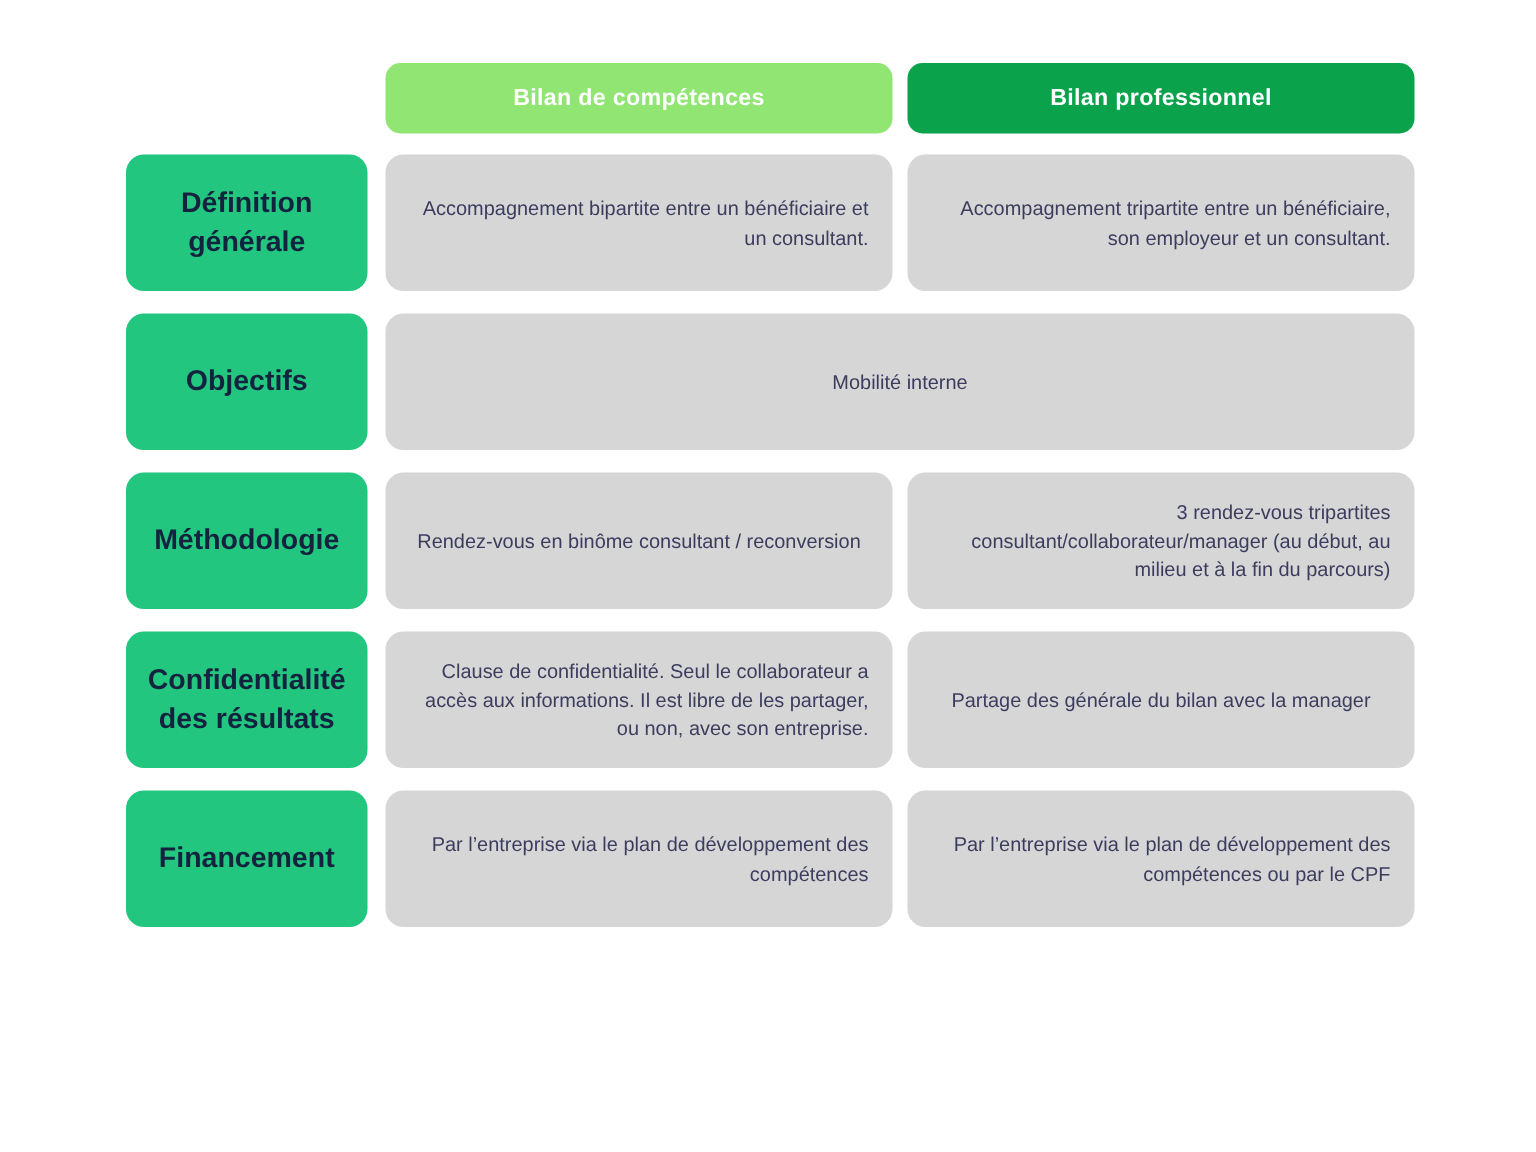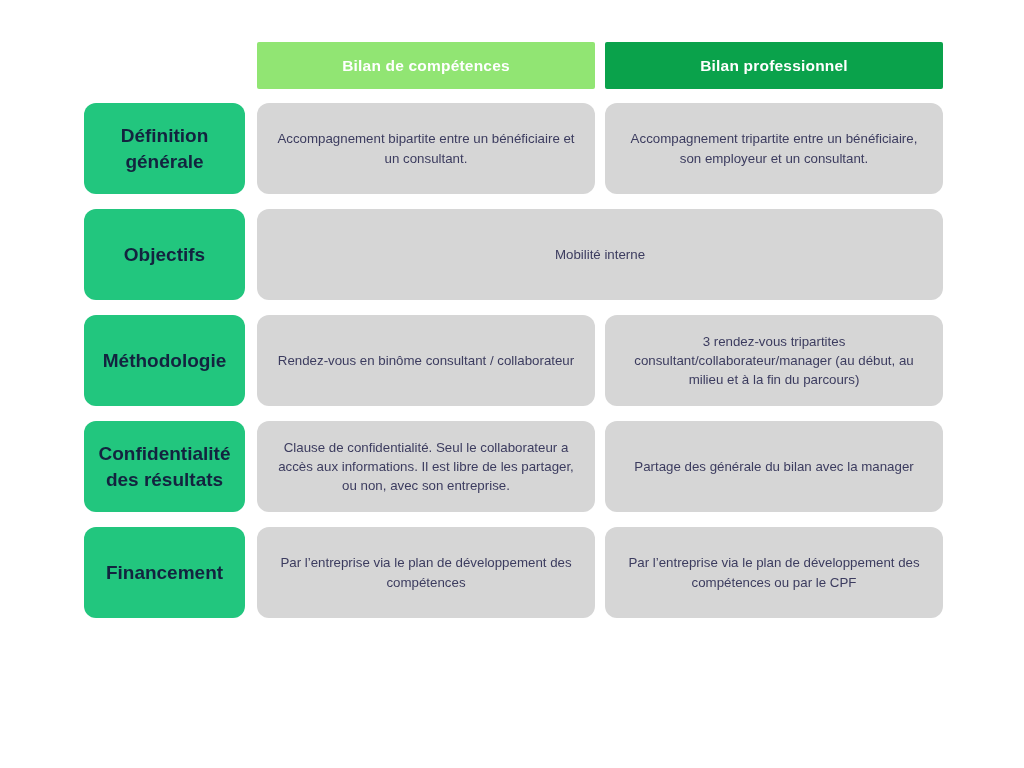--- a/index.html
+++ b/index.html
@@ -37,21 +37,21 @@
     height: 47px;
     margin-bottom: 14px;
   }
   .corner-spacer {
     width: 161px;          
     flex: 0 0 161px;
     margin-right: 12px;
   }
   .col-head {
     flex: 1 1 0;
-    border-radius: 2px;
+    border-radius: 10px;
     display: flex;
     align-items: center;
     justify-content: center;
     color: #ffffff;
     font-size: 15.5px;
     font-weight: 700;
     letter-spacing: 0.2px;
     text-align: center;
     padding: 0 10px;
     box-sizing: border-box;
@@ -87,21 +87,21 @@
     box-sizing: border-box;
   }
 
   .cell {
     flex: 1 1 0;
     background: #D6D6D6;
     border-radius: 12px;
     display: flex;
     align-items: center;
     justify-content: center;
-    text-align: center;
+    text-align: right;
     color: #3C3C5F;
     font-size: 13.3px;
     line-height: 1.45;
     padding: 6px 16px;
     box-sizing: border-box;
   }
   .cell + .cell { margin-left: 10px; }
 </style>
 </head>
 <body>
@@ -121,21 +121,21 @@
       <div class="cell">Accompagnement tripartite entre un bénéficiaire, son employeur et un consultant.</div>
     </div>
 
     <div class="row">
       <div class="row-label">Objectifs</div>
       <div class="cell">Mobilité interne</div>
     </div>
 
     <div class="row">
       <div class="row-label">Méthodologie</div>
-      <div class="cell">Rendez-vous en binôme consultant / collaborateur</div>
+      <div class="cell">Rendez-vous en binôme consultant / reconversion</div>
       <div class="cell">3 rendez-vous tripartites consultant/collaborateur/manager (au début, au milieu et à la fin du parcours)</div>
     </div>
 
     <div class="row">
       <div class="row-label">Confidentialité des résultats</div>
       <div class="cell">Clause de confidentialité. Seul le collaborateur a accès aux informations. Il est libre de les partager, ou non, avec son entreprise.</div>
       <div class="cell">Partage des générale du bilan avec la manager</div>
     </div>
 
     <div class="row">

